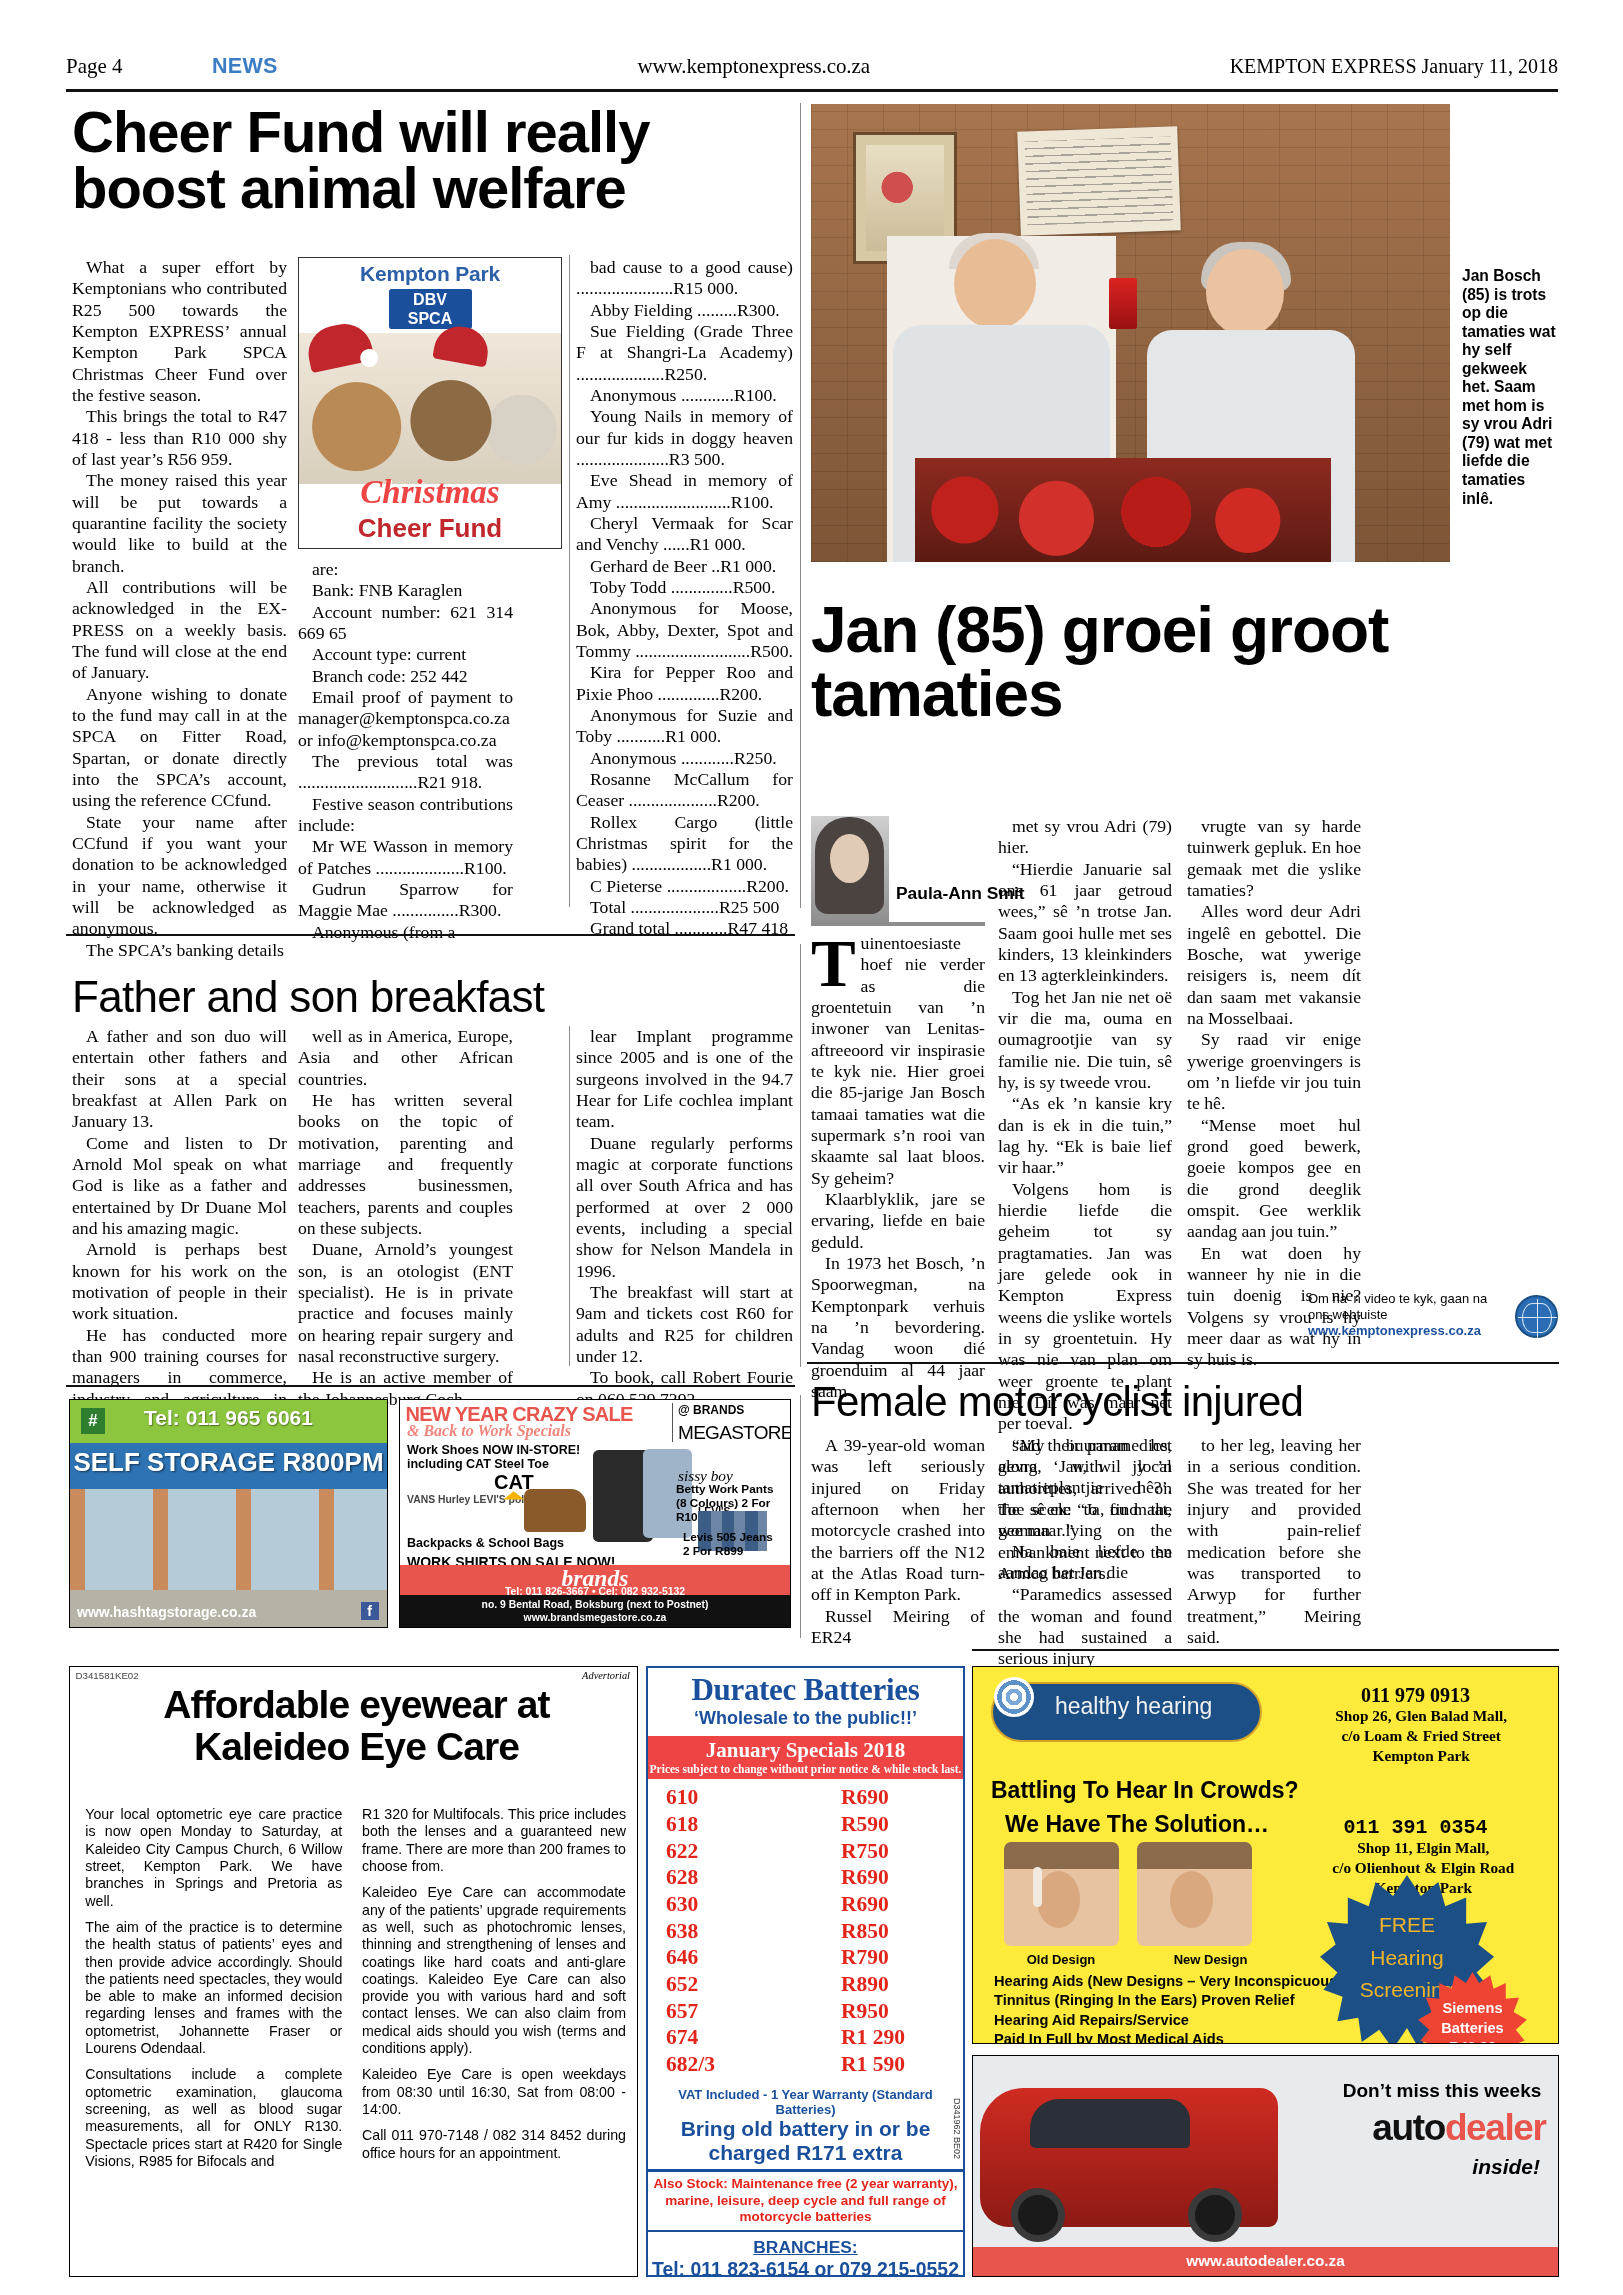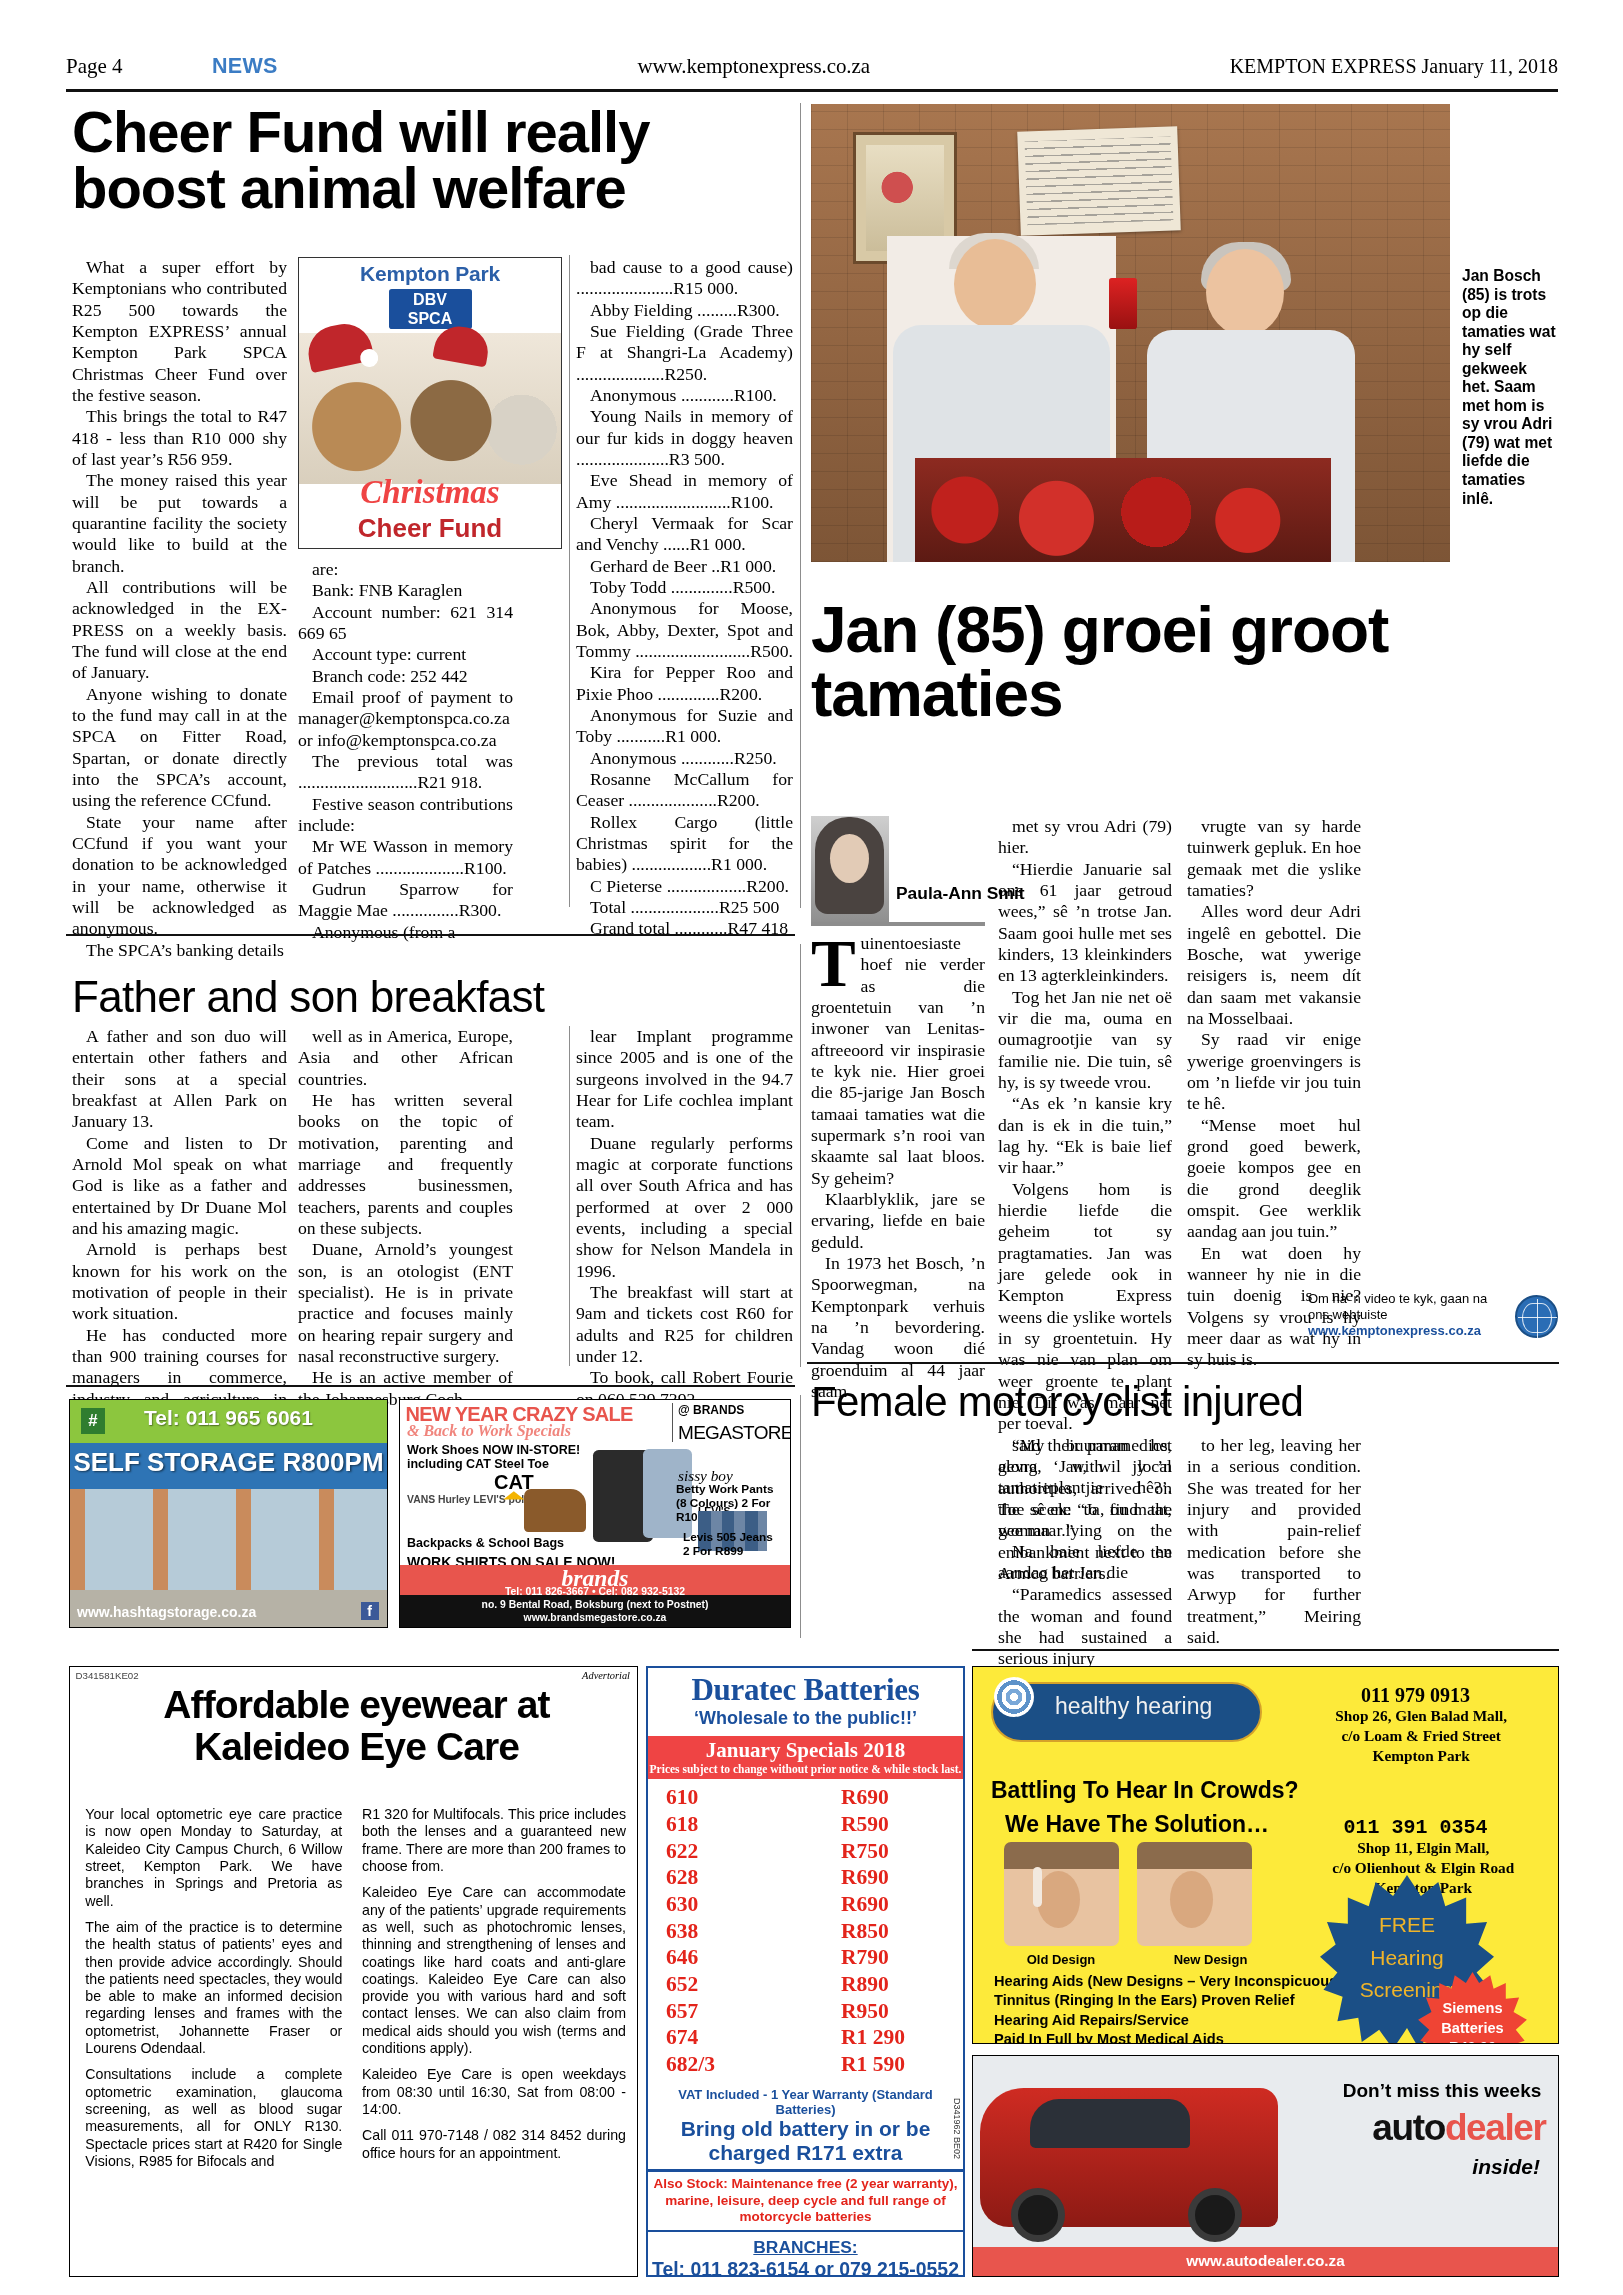--- a/index.html
+++ b/index.html
@@ -428,20 +428,24 @@
       <p>Duane regularly performs magic at corporate functions all over South Africa and has performed at over 2 000 events, including a special show for Nelson Mandela in 1996.</p>
       <p>The breakfast will start at 9am and tickets cost R60 for adults and R25 for children under 12.</p>
       <p>To book, call Robert Fourie on 060 529 7392.</p>
     </div>
   <div class="vline" style="left:569px;top:1026px;height:340px"></div>
   <div class="vline" style="left:800px;top:944px;height:423px"></div>
   <div class="rule-thick" style="top:1385px;left:66px;width:729px;height:2.1px"></div>
 
   <div class="rule-thick" style="top:1362px;left:807px;width:752px;height:2.1px"></div>
   <h2 class="fm-head">Female motorcyclist injured</h2>
+  <div class="col" id="fm-c1" style="left:811px;top:1435px;width:174px;">
+      <p>A 39-year-old woman was left seriously injured on Friday afternoon when her motorcycle crashed into the barriers off the N12 at the Atlas Road turn-off in Kempton Park.</p>
+      <p>Russel Meiring of ER24</p>
+    </div>
   <div class="col" id="fm-c2" style="left:998px;top:1435px;width:174px;">
       <p>said their paramedics, along with local authorities, arrived on the scene to find the woman lying on the embankment next to the Armco barriers.</p>
       <p>“Paramedics assessed the woman and found she had sustained a serious injury</p>
     </div>
   <div class="col" id="fm-c3" style="left:1187px;top:1435px;width:174px;">
       <p>to her leg, leaving her in a serious condition. She was treated for her injury and provided with pain-relief medication before she was transported to Arwyp for further treatment,” Meiring said.</p>
     </div>
   <div class="vline" style="left:800px;top:1395px;height:243px"></div>
   <div class="rule-thick" style="top:1649px;left:972px;width:587px;height:2.1px"></div>
 

